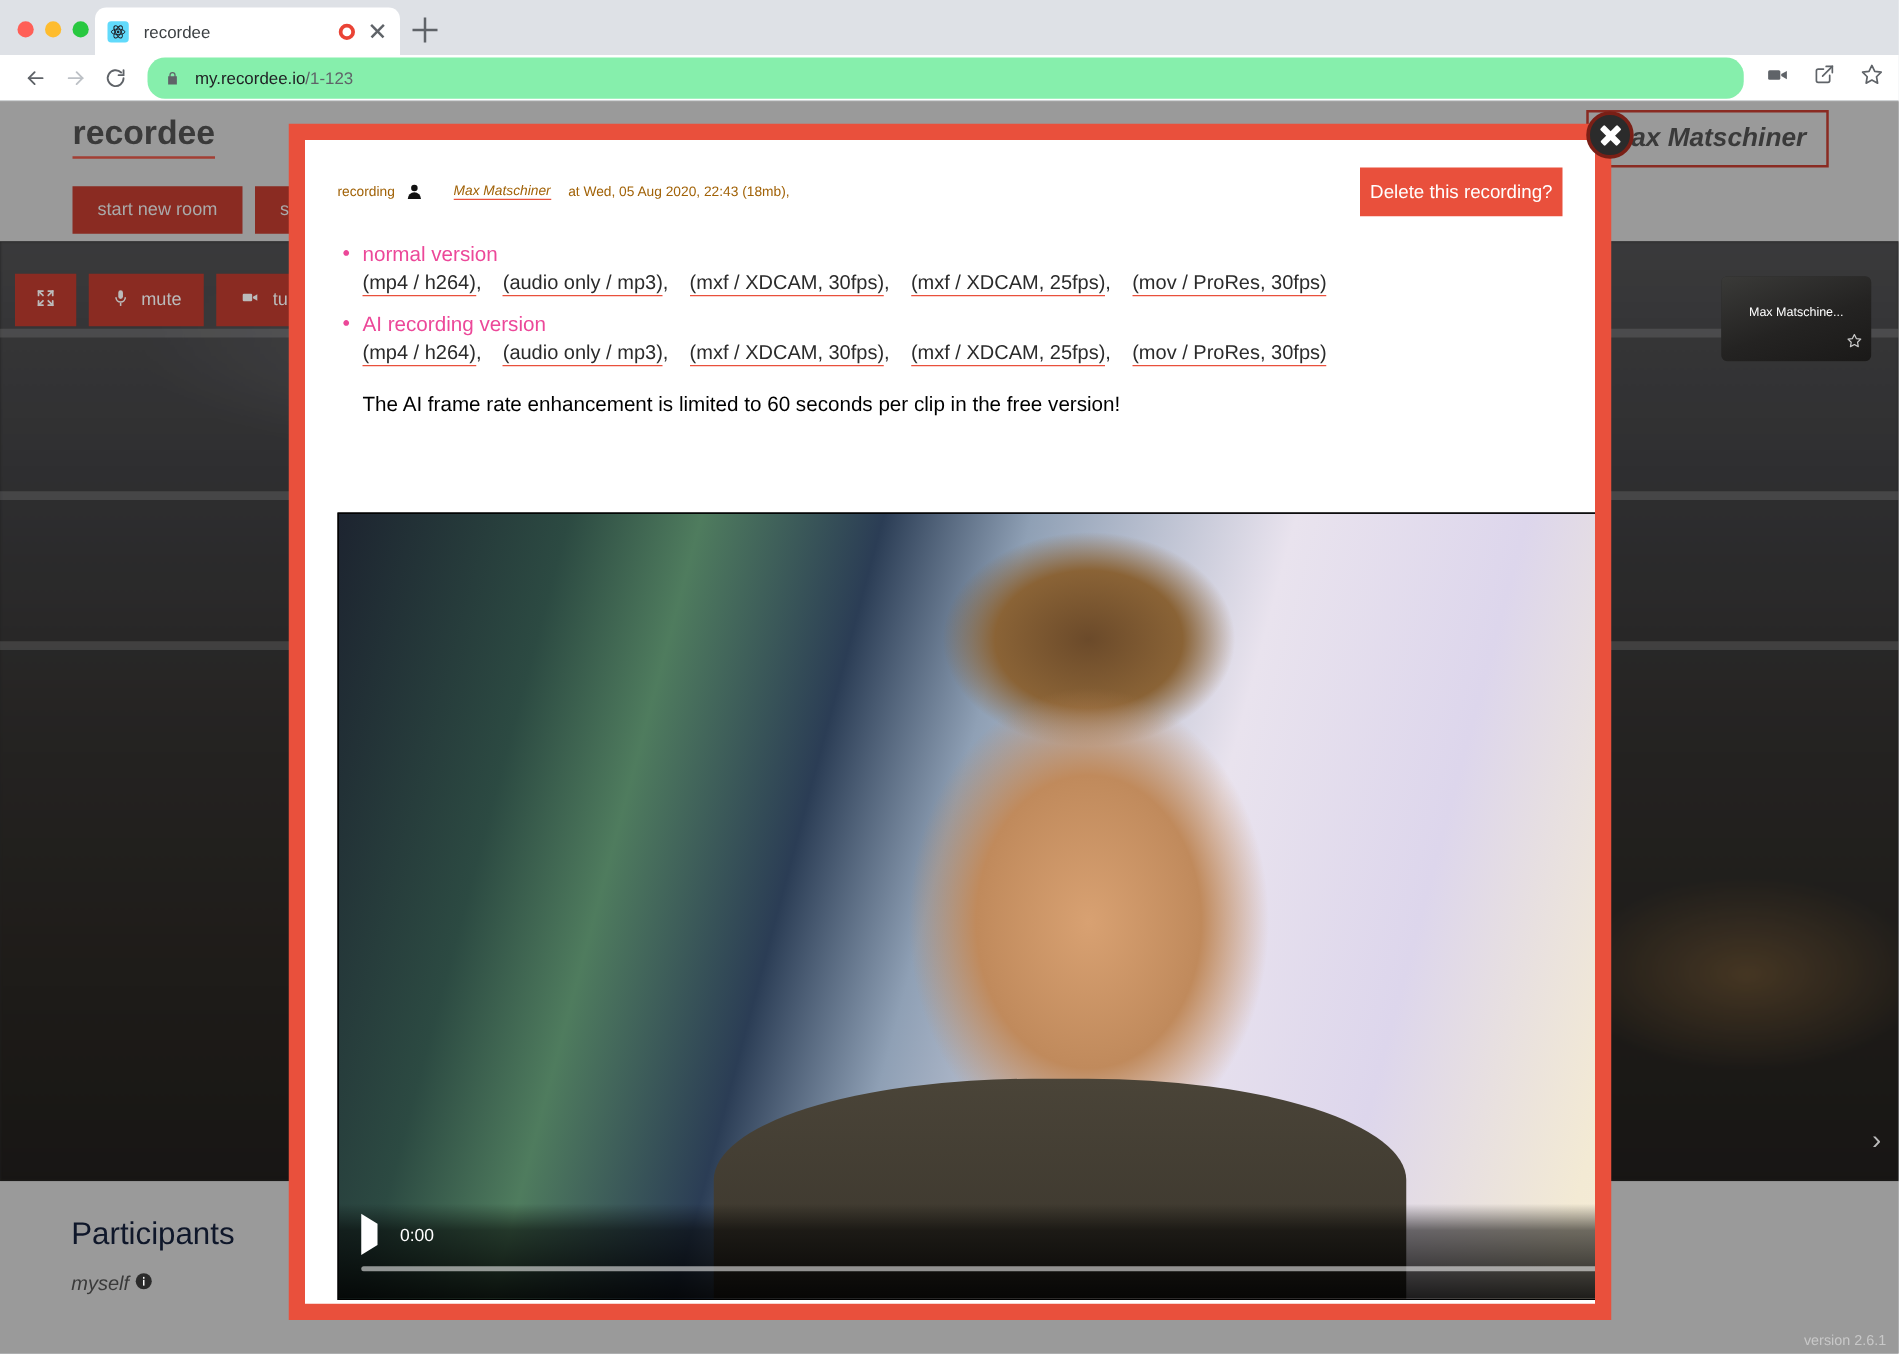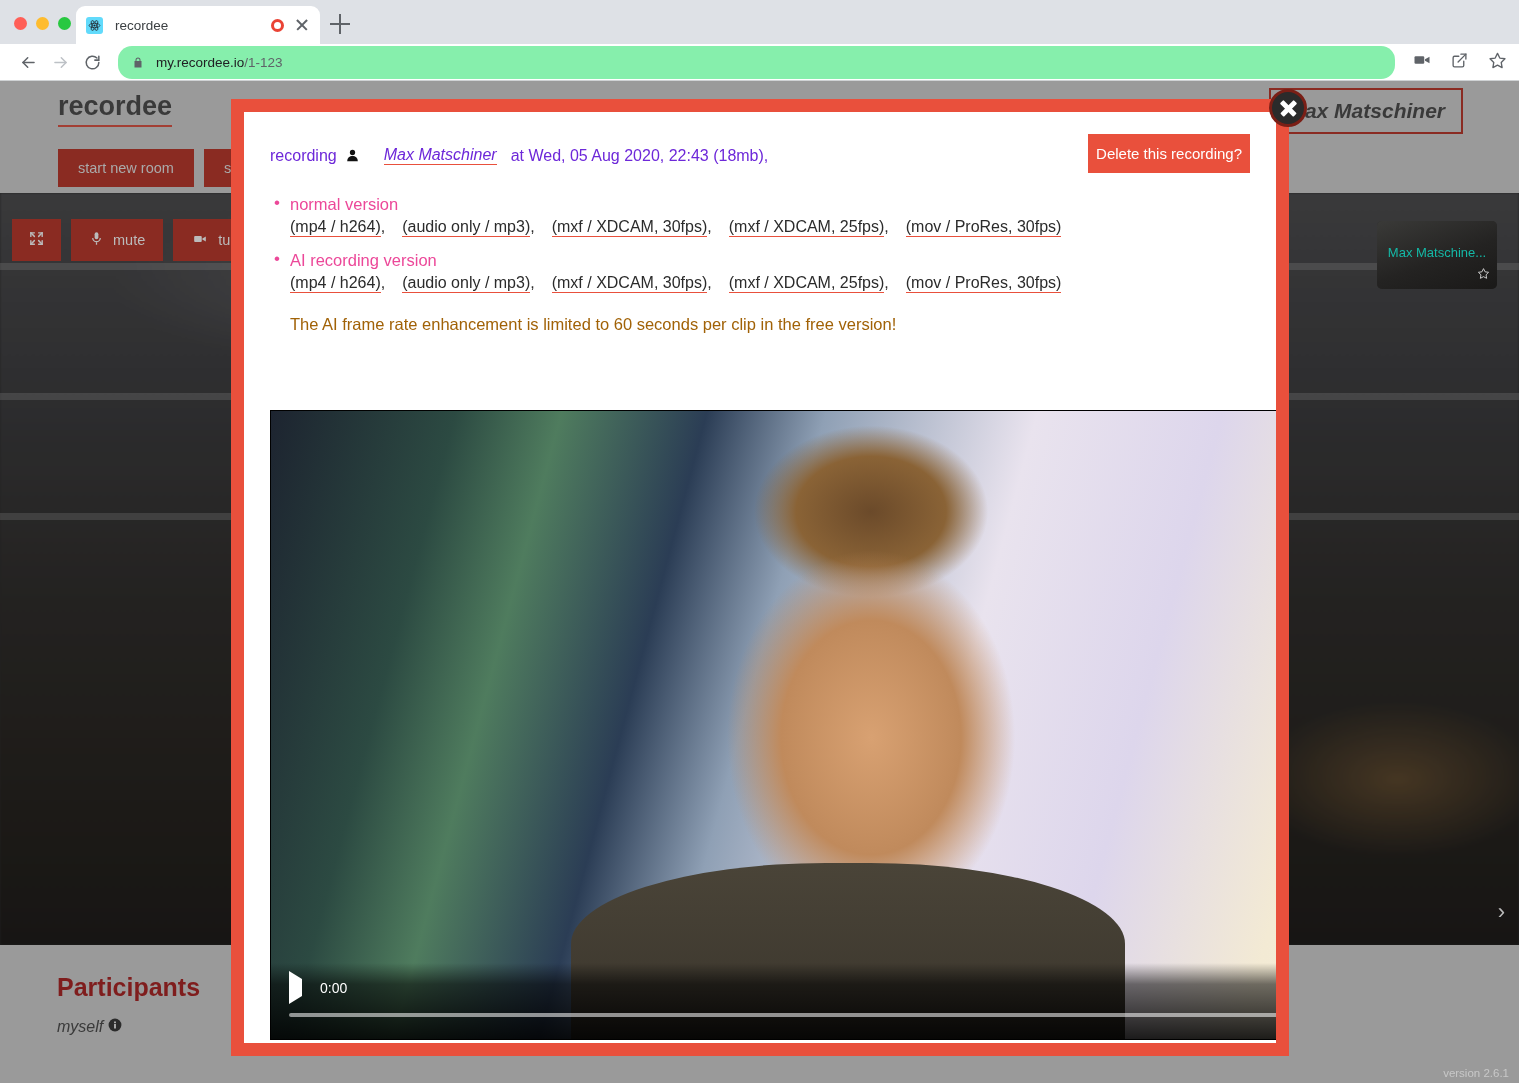--- a/index.html
+++ b/index.html
@@ -76,65 +76,65 @@
   .ctrls { position:absolute; left:12px; top:26px; display:flex; gap:10px; z-index:4; }
   .ctrl { height:42px; background:#8a2b22; color:#bbb; font-size:14.5px;
           display:flex; align-items:center; gap:9px; padding:0 18px; }
   .ctrl.sq { padding:0 16px; }
 
   .thumb { position:absolute; right:22px; top:28px; width:120px; height:68px;
            background:#2a2a2a; border-radius:5px; overflow:hidden; z-index:4; }
   .thumb-bg { position:absolute; inset:0;
     background:linear-gradient(160deg,#3a3a38,#242322 55%,#1a1918);}
   .thumb-name { position:absolute; left:0; right:0; top:24px; text-align:center;
-                font-size:13px; color:#14b8a6; }
+                font-size:10px; color:#ffffff; }
   .thumb-star { position:absolute; right:7px; bottom:5px; color:#ccc; }
 
   .nextarrow { position:absolute; right:14px; bottom:20px; color:#bbb; font-size:22px;
                z-index:4; }
 
   .participants { position:absolute; left:0; top:864px; width:1519px; height:138px;
                   background:#9a9a9a; }
-  .p-title { position:absolute; left:57px; top:28px; font-size:25px; font-weight:bold;
-             color:#7f1d1d; }
+  .p-title { position:absolute; left:57px; top:28px; font-size:25px; font-weight:normal;
+             color:#0f172a; }
   .p-self { position:absolute; left:57px; top:73px; font-size:16px; font-style:italic;
             color:#3a3a3a; display:flex; align-items:center; gap:5px; }
   .version { position:absolute; right:10px; bottom:4px; font-size:11.5px; color:#c8c8c8; }
 
   
   .modal-wrap { position:absolute; left:231px; top:99px; width:1058px; height:957px; z-index:20; }
   .modal { width:100%; height:100%; background:#e9503c; padding:13px; }
   .modal-inner { width:100%; height:100%; background:#fff; padding:22px 26px 20px 26px;
                  position:relative; overflow:hidden; }
 
   .close-btn { position:absolute; left:1038px; top:-10px; width:38px; height:38px;
                border-radius:50%; background:#2b2b2b; border:3px solid #7a1f16;
                display:flex; align-items:center; justify-content:center; z-index:30; }
   .close-btn:before,.close-btn:after{content:"";position:absolute;width:19px;height:4.5px;
     background:#fff;border-radius:1px;}
   .close-btn:before{transform:rotate(45deg);} .close-btn:after{transform:rotate(-45deg);}
 
   .m-head { display:flex; align-items:flex-start; justify-content:space-between; }
-  .m-head-l { font-size:16px; color:#6d28d9; display:flex; align-items:center;
+  .m-head-l { font-size:11px; color:#a16207; display:flex; align-items:center;
               gap:8px; padding-top:12px; }
   .person-icon { display:inline-flex; color:#111; }
   .m-author { font-style:italic; border-bottom:1.6px solid #e9503c; margin:0 6px 0 16px; }
   .del-btn { background:#e9503c; color:#fff; font-size:15px; border:none;
              padding:11px 8px; margin-top:0; }
 
   .m-list { list-style:none; margin-top:22px; }
   .m-li { margin-bottom:6px; }
   .m-li-label { font-size:16.5px; color:#ec4899; position:relative; padding-left:20px; }
   .m-li-label:before { content:"\2022"; position:absolute; left:4px; top:-2px; font-size:17px; }
   .m-links { display:flex; flex-wrap:wrap; gap:0; padding-left:20px; margin-top:4px;
              align-items:baseline; }
   .m-link { font-size:16px; color:#2b2b2b; border-bottom:1.5px solid #e9503c;
             text-decoration:none; }
   .m-sep { font-size:16px; color:#2b2b2b; margin-right:17px; }
-  .m-note { font-size:16.5px; color:#a16207; padding-left:20px; margin-top:22px; }
+  .m-note { font-size:16.5px; color:#000000; padding-left:20px; margin-top:22px; }
 
   .video { position:absolute; left:26px; top:298px; width:1156px; height:630px;
            background:#000; border:1.5px solid #000; overflow:hidden; }
   .vid-img { position:absolute; inset:0;
     background:
       radial-gradient(ellipse 200px 260px at 52% 52%, #d8a172 0%, #c08a5c 45%, rgba(192,138,92,0) 72%),
       radial-gradient(ellipse 150px 110px at 52% 16%, #6b4a2a 0%, #8a6336 50%, rgba(138,99,54,0) 78%),
       linear-gradient(105deg,#1d2430 0%,#2c4a42 14%,#4f7c5e 22%,#2b3d55 33%,#8fa0b5 42%,
         #e9e3ee 58%, #ddd6ec 72%, #f3ead4 86%, #f7f0dd 100%);
   }

